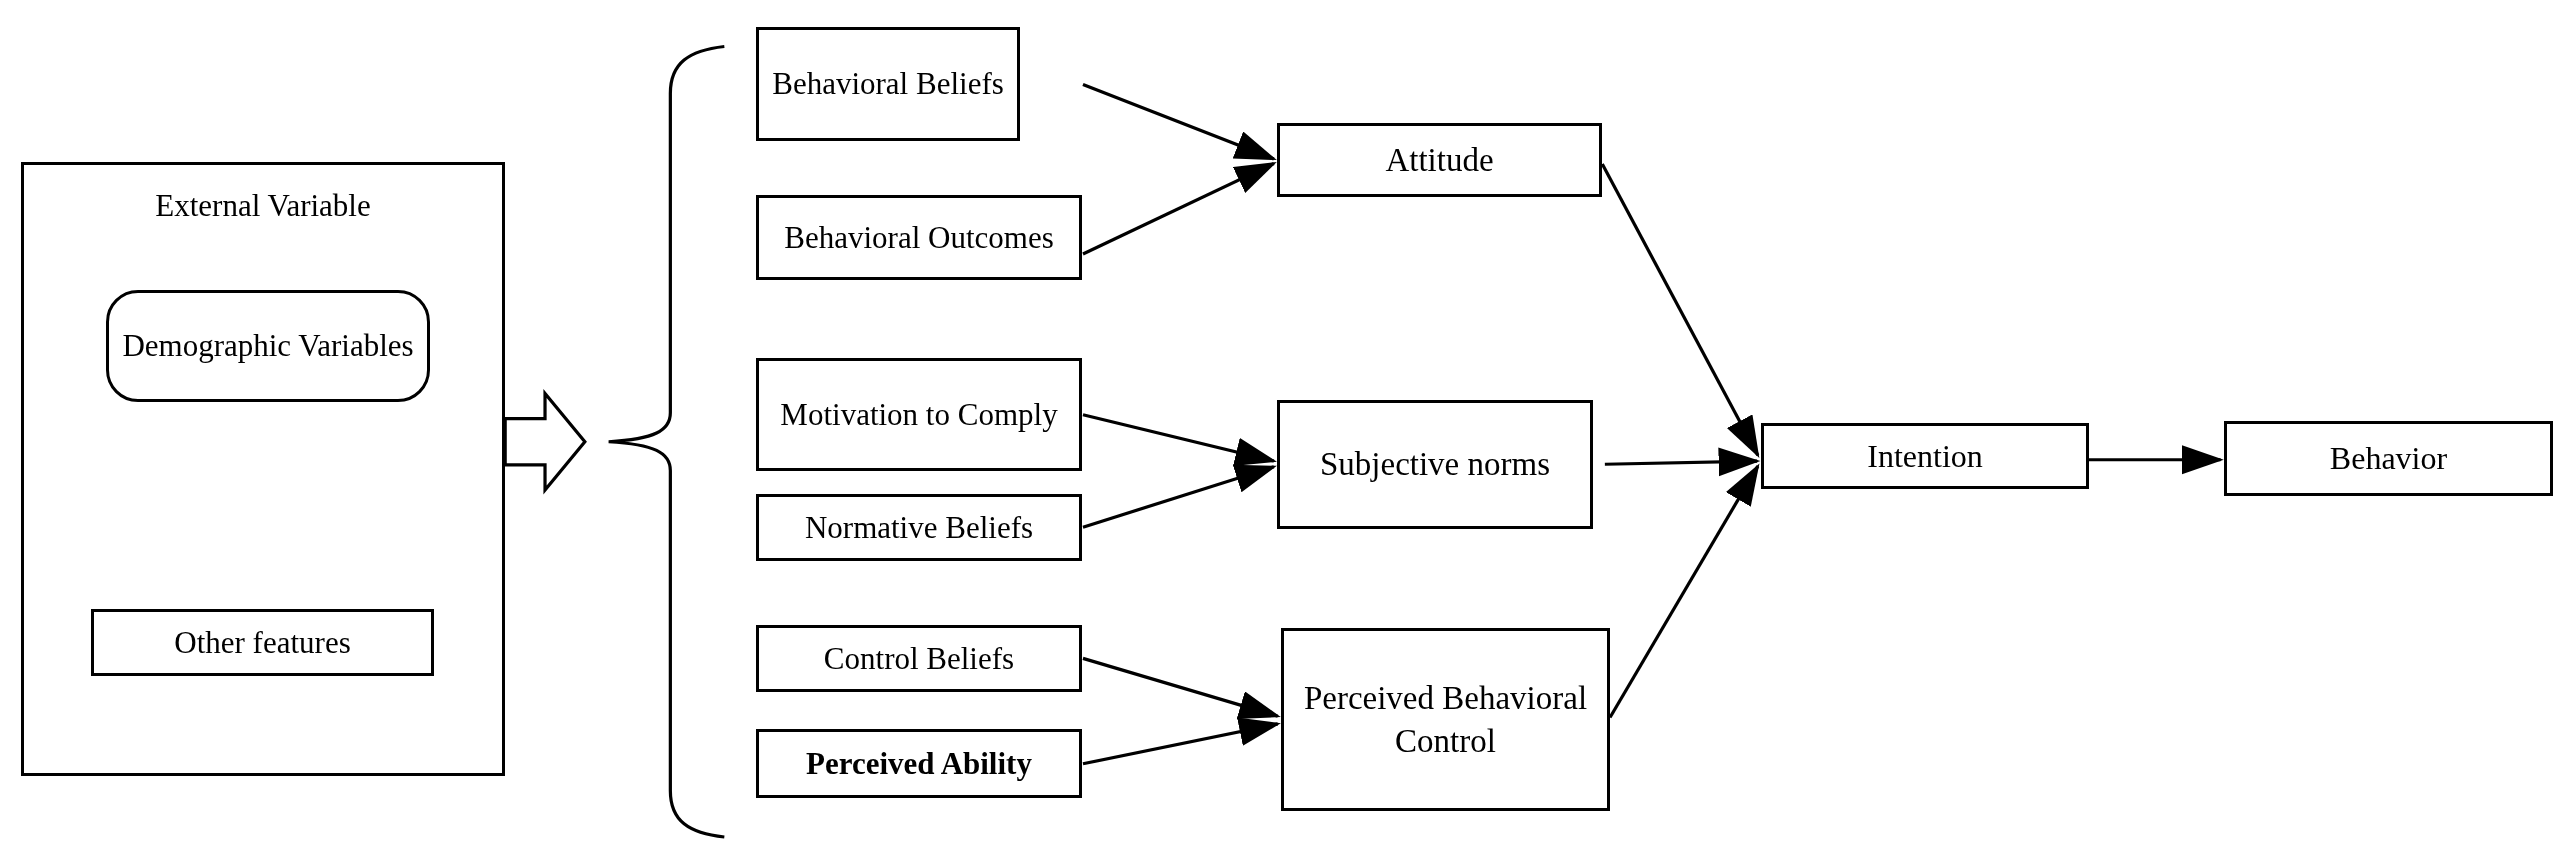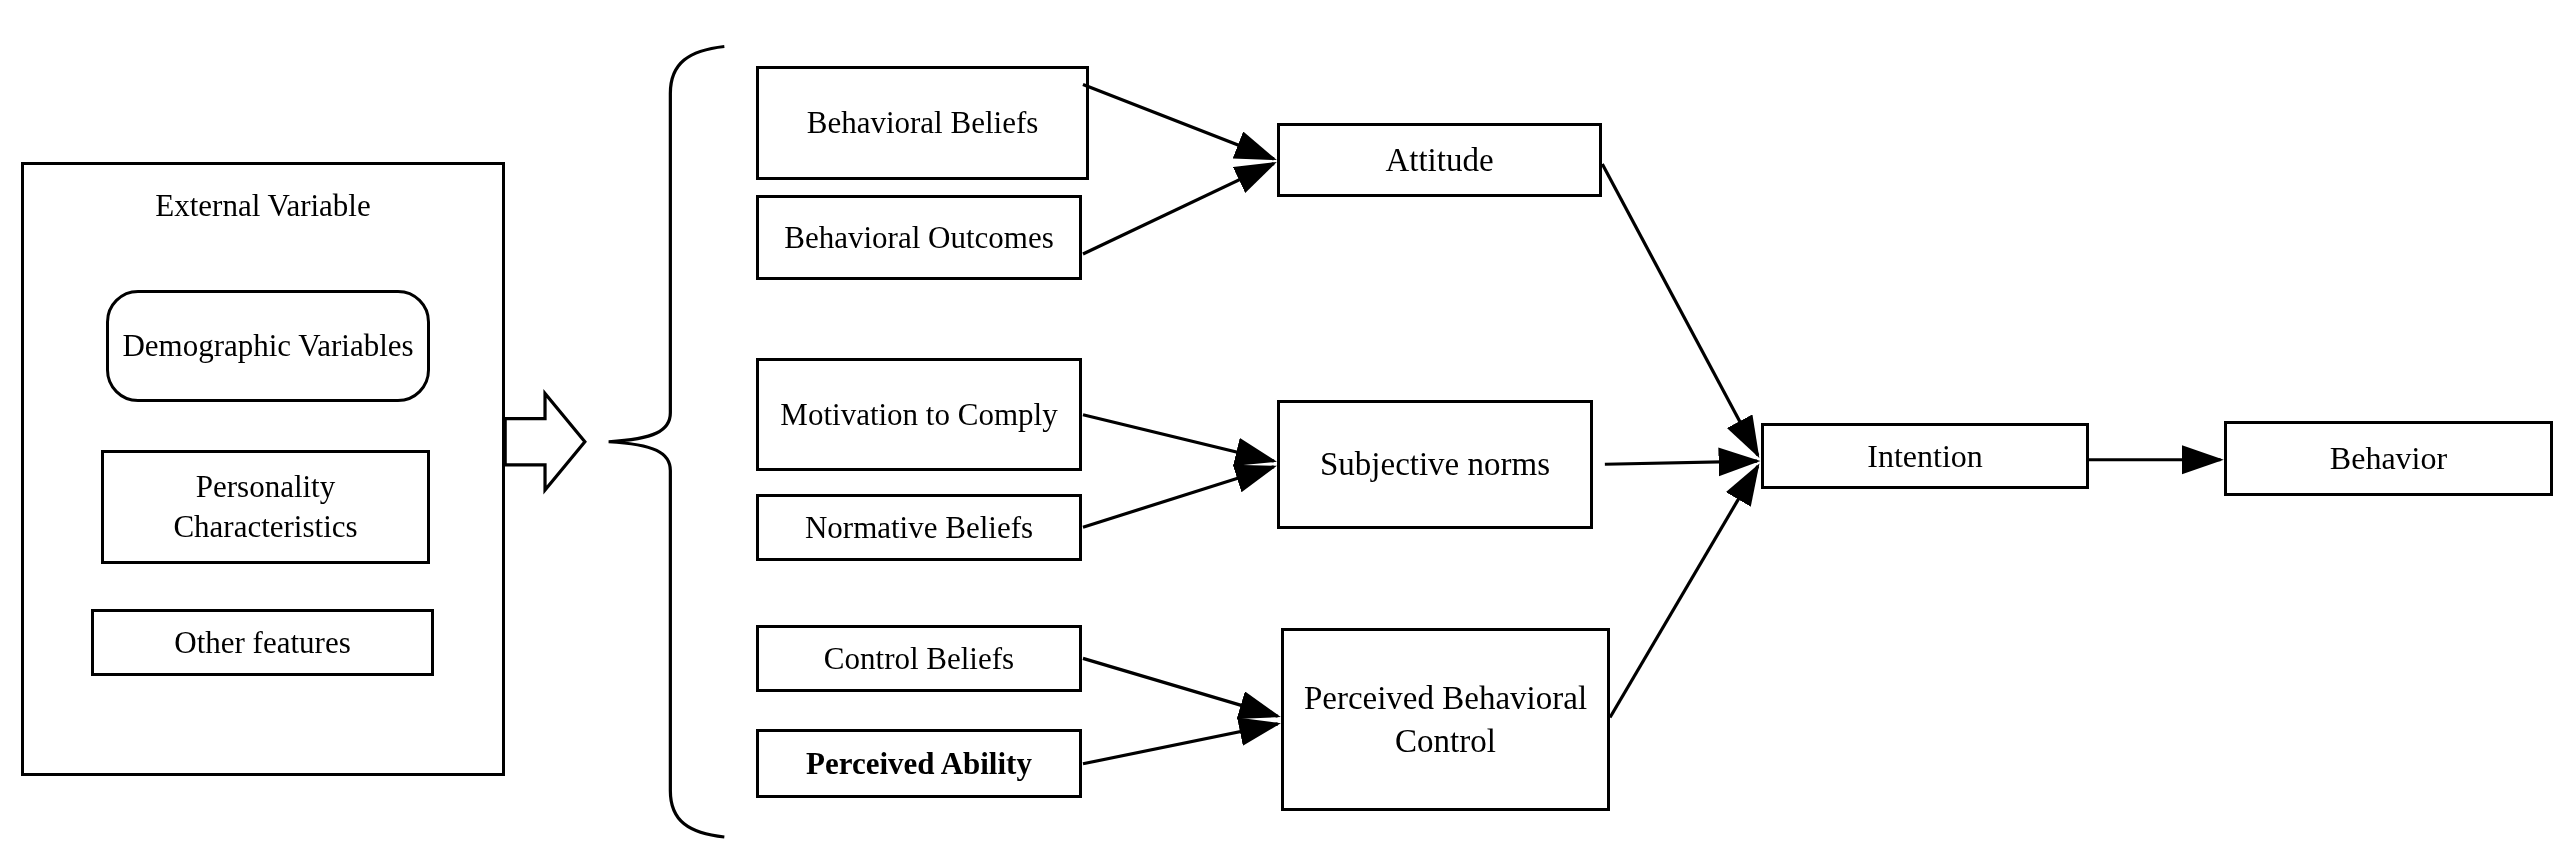--- a/index.html
+++ b/index.html
@@ -35,21 +35,21 @@
     text-align: center;
     margin-top: 20.6px;
     font-size: 31px;
   }
   
   .demographic { left: 82px; top: 125px; width: 324px; height: 112px; border-radius: 32px; }
   .personality { left: 77px; top: 285px; width: 329px; height: 114px; }
   .other       { left: 67px; top: 444px; width: 343px; height: 67px; }
   .inner { position: absolute; }
   
-  .bb { left: 756px; top: 27px;   width: 333px; height: 114px; margin-top: 39px; }
+  .bb { left: 756px; top: 27px;   width: 264px; height: 114px; }
   .bo { left: 756px; top: 195px;  width: 326px; height: 85px; }
   .mc { left: 756px; top: 358px;  width: 326px; height: 113px; }
   .nb { left: 756px; top: 494px;  width: 326px; height: 67px; }
   .cb { left: 756px; top: 625px;  width: 326px; height: 67px; }
   .pa { left: 756px; top: 729px; width: 326px; height: 69px; font-weight: bold; }
   
   .attitude   { left: 1277px; top: 123px; width: 325px; height: 74px; font-size: 33px; }
   .subjective { left: 1277px; top: 400px; width: 316px; height: 129px; font-size: 33px; }
   .pbc        { left: 1281px; top: 628px; width: 329px; height: 183px; font-size: 33px; }
   
@@ -64,23 +64,20 @@
 </style>
 </head>
 <body>
 
 <div class="canvas">
 
   <div class="node outer">
     <span class="outer-title">External Variable</span>
     <div class="node inner demographic">
       <span>Demographic Variables</span>
-    </div>
-    <div class="node inner personality">
-      <span>Personality Characteristics</span>
     </div>
     <div class="node inner other">
       <span>Other features</span>
     </div>
   </div>
 
   <div class="node bb">
     <span>Behavioral Beliefs</span>
   </div>
   <div class="node bo">

